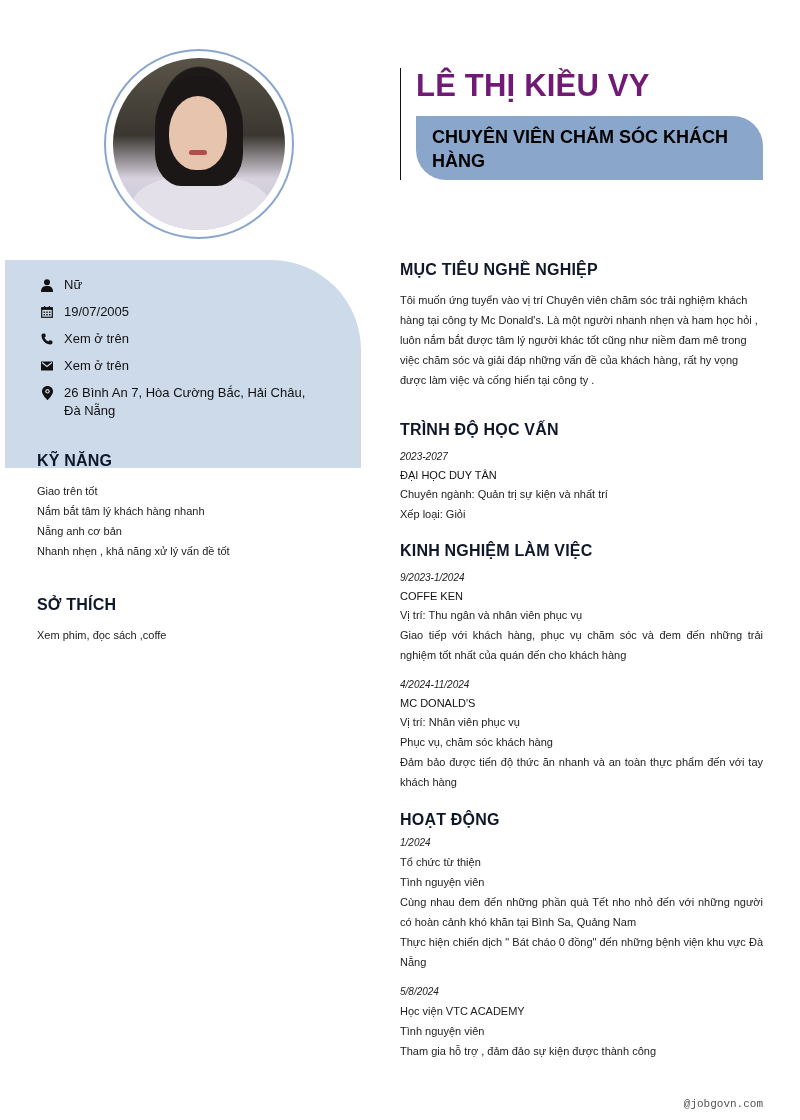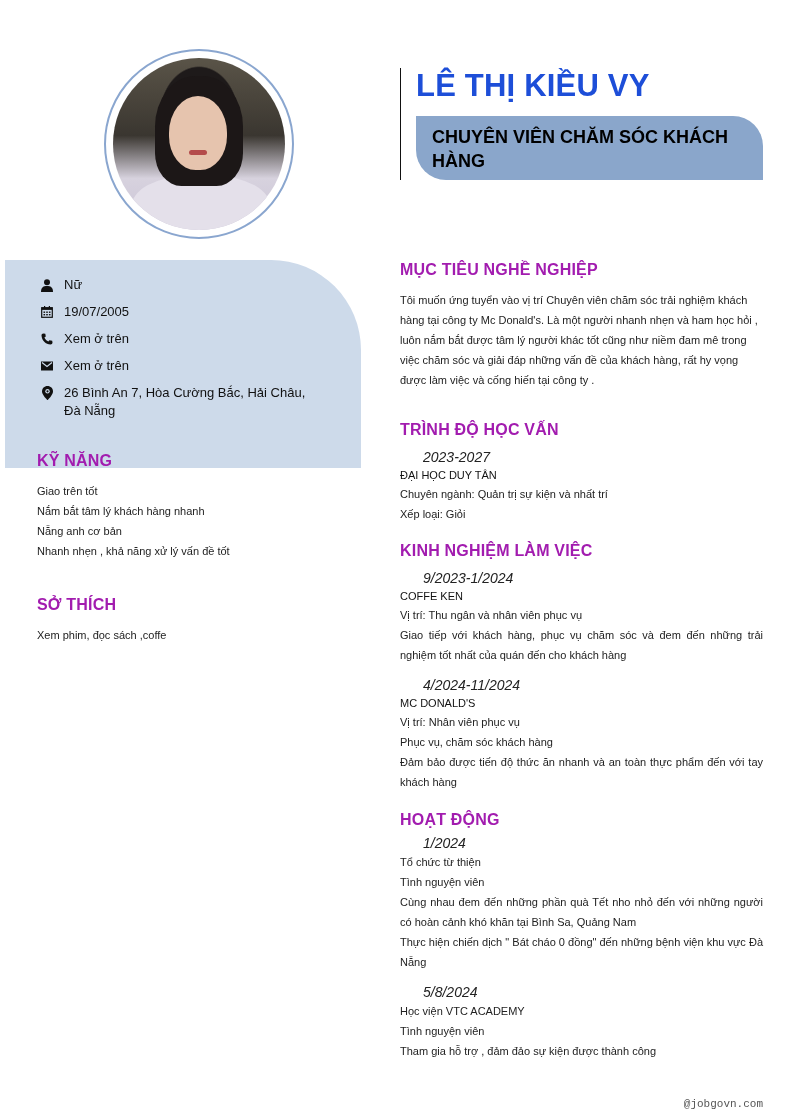--- a/index.html
+++ b/index.html
@@ -18,44 +18,44 @@
     background: radial-gradient(circle at 50% 38%, #e8c9b6 0 18%, transparent 19%),
                 radial-gradient(ellipse at 50% 35%, #1e1a1a 0 32%, transparent 33%),
                 linear-gradient(180deg, #5a5448 0%, #3a3630 45%, #d7d2de 70%, #c9c3d6 100%);
   }
   .avatar .face { position:absolute; left:56px; top:38px; width:58px; height:74px; border-radius:50% 50% 46% 46%; background:#e6c4ae; }
   .avatar .hair { position:absolute; left:42px; top:18px; width:88px; height:110px; border-radius:46% 46% 30% 30%; background:#1c1717; }
   .avatar .body { position:absolute; left:18px; top:118px; width:140px; height:80px; border-radius:40% 40% 0 0; background:#e4e0ea; }
   .avatar .lips { position:absolute; left:76px; top:92px; width:18px; height:5px; border-radius:3px; background:#b44c4c; }
 
   .header-bar { position: absolute; left: 400px; top: 68px; width: 1px; height: 112px; background: #111; }
-  .name { position: absolute; left: 416px; top: 68px; font-size: 31px; font-weight: bold; letter-spacing: 0.2px; color: #1d4ed8; }
+  .name { position: absolute; left: 416px; top: 68px; font-size: 31px; font-weight: bold; letter-spacing: 0.2px; color: #701a75; }
   .title-banner {
     position: absolute; left: 416px; top: 116px; width: 347px; height: 64px;
     background: #8aa6cb; border-radius: 0 30px 0 30px;
     padding: 9px 16px; font-size: 18px; font-weight: bold; line-height: 24px; color: #000000;
   }
 
   .contact-panel {
     position: absolute; left: 5px; top: 260px; width: 356px; height: 208px;
     background: #cddaea; border-radius: 0 90px 0 0;
     padding: 16px 0 0 35px;
   }
   .contact-row { display: flex; align-items: flex-start; font-size: 13px; line-height: 18px; margin-bottom: 9px; }
   .contact-row .ic { width: 14px; height: 14px; margin-right: 10px; margin-top: 2px; flex: none; display: flex; align-items: center; justify-content: center; }
   .contact-row .txt { width: 260px; }
 
   .left-section { position: absolute; left: 37px; width: 300px; }
-  .sec-title { font-size: 16px; font-weight: bold; color: #a21caf; letter-spacing: 0.2px; }
+  .sec-title { font-size: 16px; font-weight: bold; color: #0f172a; letter-spacing: 0.2px; }
   .small { font-size: 11px; line-height: 20px; color: #222; }
   .right { position: absolute; left: 400px; width: 363px; }
   .right .sec-title { margin-bottom: 10px; }
   .para { font-size: 11px; line-height: 20px; color: #222; }
   .justify { text-align: justify; }
-  .date { font-size: 14px; font-style: italic; line-height: 18px; color: #222; margin-left: 23px; }
+  .date { font-size: 10px; font-style: italic; line-height: 18px; color: #222; }
   .org { font-size: 11px; font-weight: normal; line-height: 18px; color: #111; }
   .footer { position: absolute; right: 37px; top: 1098px; font-family: "Liberation Mono", "DejaVu Sans Mono", monospace; font-size: 11px; color: #555; }
 </style>
 </head>
 <body>
 
 <div class="avatar-ring">
   <div class="avatar" title="Ảnh chân dung">
     <div class="body"></div>
     <div class="hair"></div>

